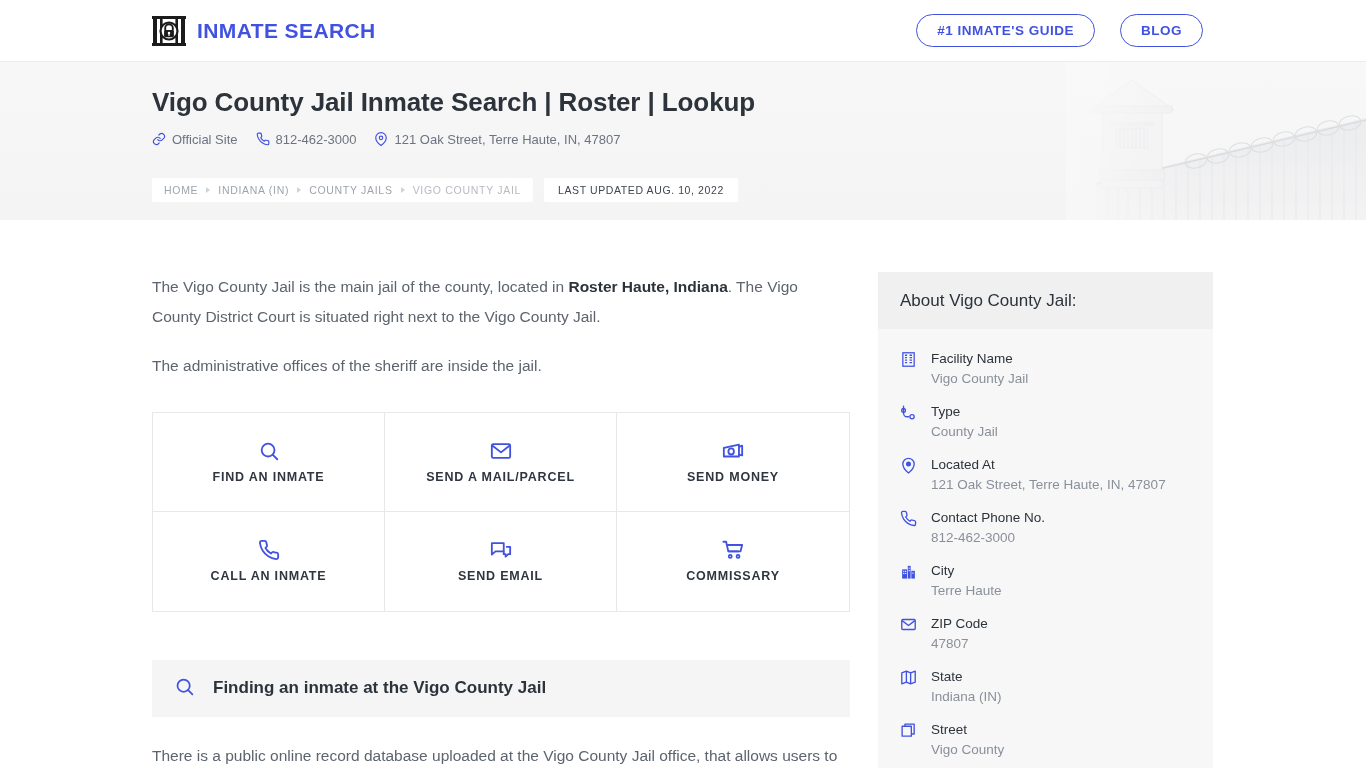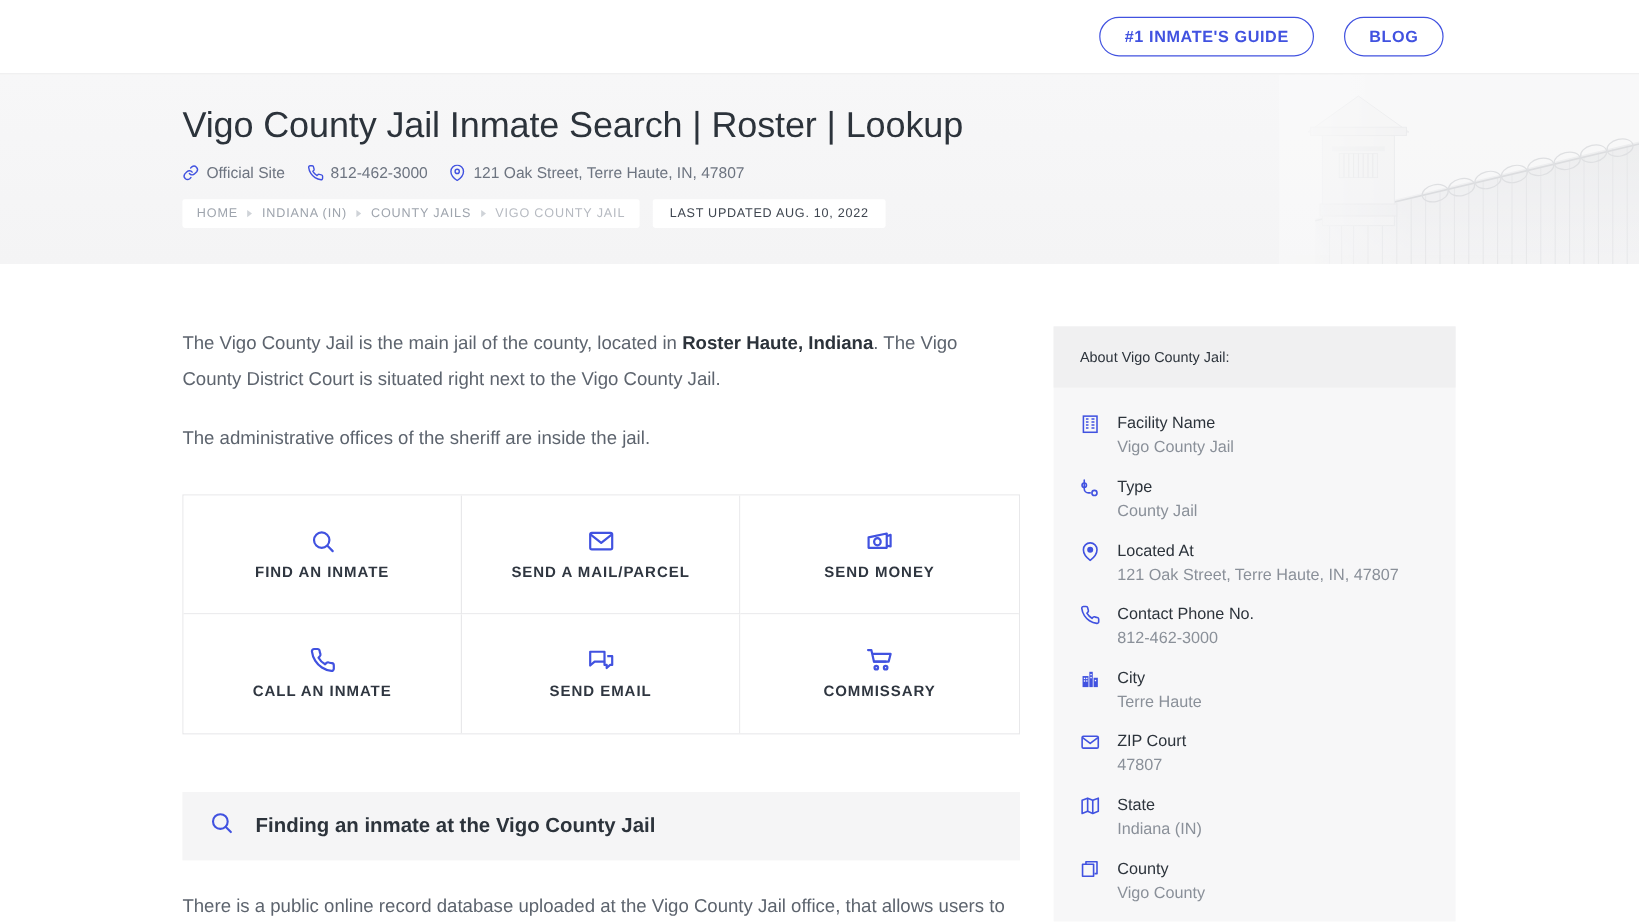--- a/index.html
+++ b/index.html
@@ -61,22 +61,22 @@
   .hero-art {
     position: absolute;
     right: 0;
     top: 0;
     width: 300px;
     height: 159px;
     opacity: 0.30;
     pointer-events: none;
   }
   .hero h1 {
-    font-size: 30px;
-    font-weight: normal;
+    font-size: 26px;
+    font-weight: bold;
     color: #2c333b;
     letter-spacing: -0.1px;
     line-height: 1.1;
     position: relative;
     z-index: 2;
   }
   .hero-meta {
     margin-top: 15px;
     display: flex;
     align-items: center;
@@ -84,21 +84,21 @@
     font-size: 13px;
     color: #6d7480;
     position: relative;
     z-index: 2;
   }
   .hero-meta .mi { display: flex; align-items: center; gap: 6px; }
   .hero-meta svg { display: block; }
 
   
   .crumbs {
-    margin-top: 15px;
+    margin-top: 31px;
     display: flex;
     align-items: stretch;
     gap: 0;
     position: relative;
     z-index: 2;
   }
   .crumb-bar {
     background: #ffffff;
     display: flex;
     align-items: center;
@@ -202,21 +202,21 @@
     color: #5d646e;
   }
 
   
   .card { background: #f7f7f8; }
   .card-head {
     background: #f0f0f1;
     padding: 19px 22px 18px 22px;
   }
   .card-head h3 {
-    font-size: 12px;
+    font-size: 17px;
     font-weight: normal;
     color: #2c333b;
   }
   .facts { padding: 13px 22px 18px 22px; }
   .fact {
     display: flex;
     gap: 12px;
     padding: 7px 0 6px 0;
   }
   .fact-ico { width: 19px; flex: none; padding-top: 2px; }
@@ -231,20 +231,39 @@
     color: #8a9099;
     line-height: 20px;
     margin-top: 1px;
     word-break: break-all;
   }
 </style>
 </head>
 <body>
 
 <header class="topnav">
+  <a class="brand" href="#">
+    <span class="brand-mark">
+      <svg viewBox="0 0 34 32" width="34" height="32">
+        <rect x="0" y="1" width="34" height="3" fill="#1b1b1b"></rect>
+        <rect x="0" y="28" width="34" height="3" fill="#1b1b1b"></rect>
+        <rect x="1" y="4" width="4" height="24" fill="#1b1b1b"></rect>
+        <rect x="29" y="4" width="4" height="24" fill="#1b1b1b"></rect>
+        <rect x="8" y="4" width="2.6" height="24" fill="#1b1b1b"></rect>
+        <rect x="23.4" y="4" width="2.6" height="24" fill="#1b1b1b"></rect>
+        <circle cx="17" cy="16" r="9.6" fill="#1b1b1b"></circle>
+        <circle cx="17" cy="16" r="7.4" fill="#ffffff"></circle>
+        <path d="M13.2 15.2 v-2.1 a3.8 3.8 0 0 1 7.6 0 v2.1" fill="none" stroke="#1b1b1b" stroke-width="1.9"></path>
+        <rect x="12.1" y="14.9" width="9.8" height="7.4" rx="1.2" fill="#1b1b1b"></rect>
+        <circle cx="17" cy="18.1" r="1.25" fill="#ffffff"></circle>
+        <rect x="16.4" y="18.4" width="1.2" height="2.5" fill="#ffffff"></rect>
+      </svg>
+    </span>
+    <span class="brand-text">INMATE SEARCH</span>
+  </a>
 
   <nav class="nav-right">
     <button class="pill">#1 INMATE'S GUIDE</button>
     <button class="pill">BLOG</button>
   </nav>
 </header>
 
 <section class="hero">
 
   <svg class="hero-art" viewBox="0 0 300 159">
@@ -530,21 +549,21 @@
         </div>
 
         <div class="fact">
           <span class="fact-ico">
             <svg width="17" height="17" viewBox="0 0 24 24" fill="none" stroke="#4152e0" stroke-width="1.9" stroke-linejoin="round">
               <rect x="2.5" y="5" width="19" height="14" rx="1.5"></rect>
                 <path d="M3 6.5 L12 13.5 L21 6.5"></path>
             </svg>
           </span>
           <span>
-            <span class="fact-label">ZIP Court</span><br>
+            <span class="fact-label">ZIP Code</span><br>
             <span class="fact-value">47807</span>
           </span>
         </div>
 
         <div class="fact">
           <span class="fact-ico">
             <svg width="17" height="17" viewBox="0 0 24 24" fill="none" stroke="#4152e0" stroke-width="1.9" stroke-linejoin="round">
               <path d="M2.5 5.5 L9 3 L15 5.5 L21.5 3 V18.5 L15 21 L9 18.5 L2.5 21 Z"></path>
               <path d="M9 3 V18.5"></path>
                 <path d="M15 5.5 V21"></path>
@@ -557,21 +576,21 @@
         </div>
 
         <div class="fact">
           <span class="fact-ico">
             <svg width="17" height="17" viewBox="0 0 24 24" fill="none" stroke="#4152e0" stroke-width="1.9" stroke-linejoin="round">
               <rect x="3" y="6" width="13" height="14"></rect>
               <path d="M7 6 V3 h13 v14 h-3"></path>
             </svg>
           </span>
           <span>
-            <span class="fact-label">County</span><br>
+            <span class="fact-label">Street</span><br>
             <span class="fact-value">Vigo County</span>
           </span>
         </div>
 
         <div class="fact">
           
           
         </div>
 
       </div>

